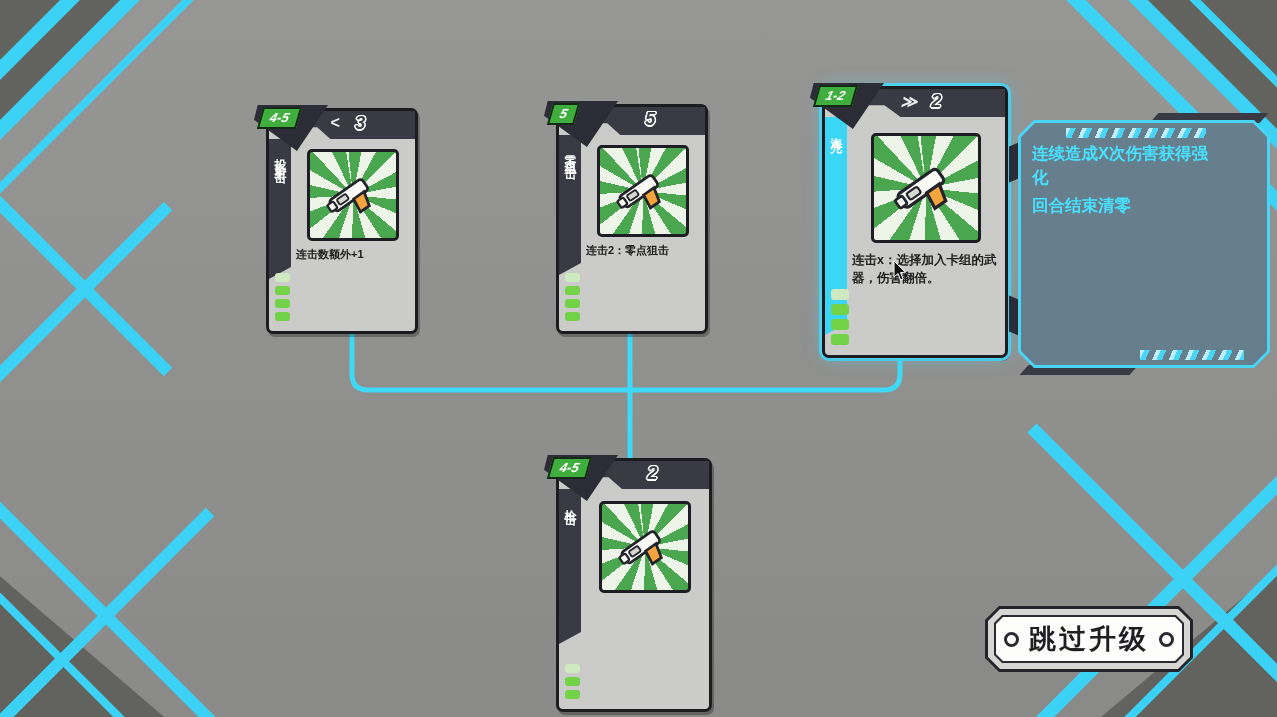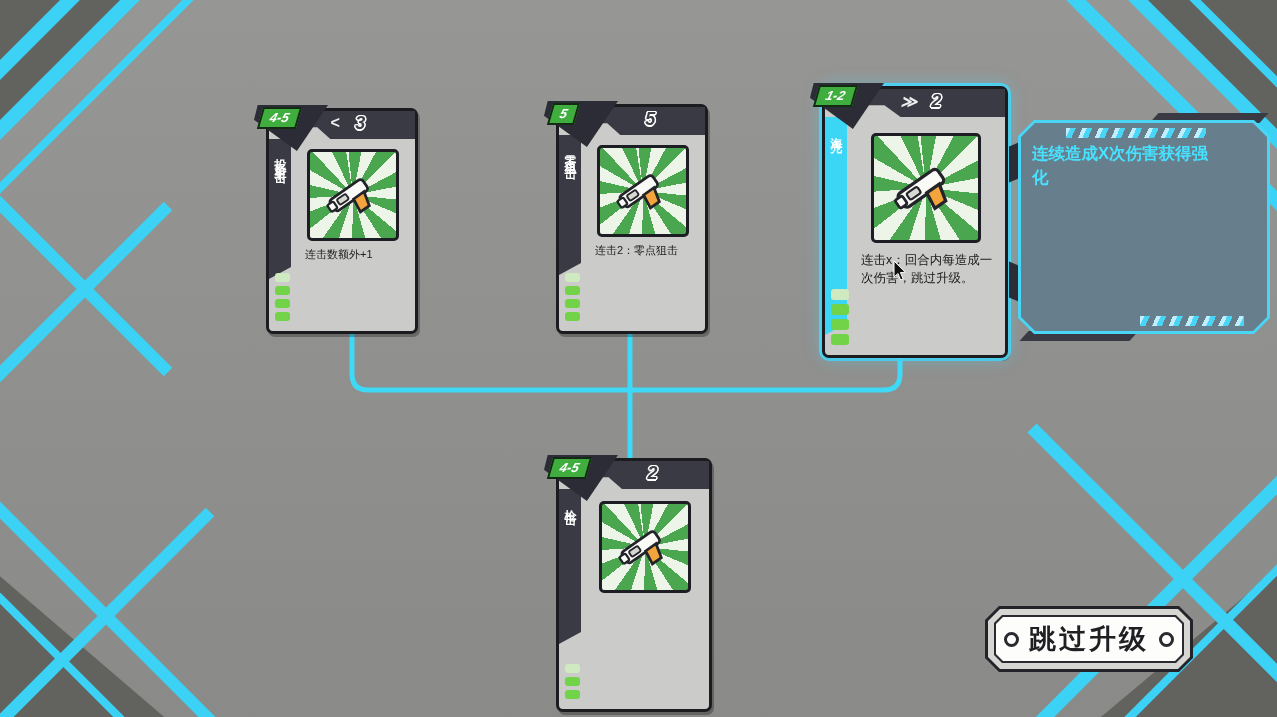--- a/index.html
+++ b/index.html
@@ -70,33 +70,33 @@
   }
   .c-art {
     position:absolute; border:3px solid #1d1d24; border-radius:5px;
     background: repeating-conic-gradient(from -6deg at 50% 50%, #4aa64f 0deg 17deg, #edf4e8 17deg 34deg);
     display:flex; align-items:center; justify-content:center; z-index:1;
   }
   .card1 .c-art, .card2 .c-art { left:38px; top:38px; width:86px; height:86px; }
   .card3 .c-art { left:46px; top:44px; width:104px; height:104px; }
   .card4 .c-art { left:40px; top:40px; width:86px; height:86px; }
   .c-desc {
-    position:absolute; left:36px; right:8px;
-    font-size:11px; font-weight:400; color:#202020; line-height:1.45; z-index:1;
+    position:absolute; left:27px; right:8px;
+    font-size:11px; font-weight:700; color:#202020; line-height:1.45; z-index:1;
   }
   .card1 .c-desc, .card2 .c-desc { top:136px; }
   .card3 .c-desc { top:162px; font-size:12.5px; }
   .card4 .c-desc { top:140px; }
   .c-meter { position:absolute; left:6px; bottom:10px; display:flex; flex-direction:column; gap:4px; z-index:2; }
   .c-meter i { width:15px; height:9px; border-radius:3px; background:#72d348; display:block; }
   .c-meter i:first-child { background:#cfe9c0; }
   .card3 .c-meter i { width:18px; height:11px; }
 
   
-  .tooltip { position:absolute; left:1018px; top:120px; width:252px; height:214px; z-index:4; }
+  .tooltip { position:absolute; left:1018px; top:120px; width:252px; height:248px; z-index:4; }
   .tt-bar-tr { position:absolute; top:-7px; right:6px; width:110px; height:10px; background:#3a3a45; transform:skewX(-42deg); }
   .tt-bar-bl { position:absolute; bottom:-7px; left:6px; width:110px; height:10px; background:#3a3a45; transform:skewX(-42deg); }
   .tt-tab-a { position:absolute; left:-9px; top:24px; width:12px; height:36px; background:#2c2c36; transform:skewY(-22deg); }
   .tt-tab-b { position:absolute; left:-9px; bottom:34px; width:12px; height:36px; background:#2c2c36; transform:skewY(22deg); }
   .tt-outer {
     position:absolute; inset:0; background:#49d6f6;
     clip-path: polygon(0 16px, 16px 0, calc(100% - 16px) 0, 100% 16px, 100% calc(100% - 16px), calc(100% - 16px) 100%, 16px 100%, 0 calc(100% - 16px));
   }
   .tt-inner {
     position:absolute; inset:3px; background:rgba(104,122,136,.96);
@@ -228,21 +228,21 @@
     <div class="c-art">
       <svg viewBox="0 0 64 64" width="70" height="70">
         <g transform="rotate(-35 32 32)">
           <rect x="6" y="22" width="44" height="15" rx="4" fill="#fafaf6" stroke="#23232a" stroke-width="3"></rect>
           <rect x="2" y="25" width="8" height="9" rx="2" fill="#fafaf6" stroke="#23232a" stroke-width="2.5"></rect>
           <path d="M30 36 L44 36 L40 52 L28 52 Z" fill="#f3a43c" stroke="#23232a" stroke-width="3"></path>
           <rect x="14" y="26" width="12" height="7" rx="2" fill="#d8d8d2" stroke="#23232a" stroke-width="2"></rect>
         </g>
       </svg>
     </div>
-    <div class="c-desc">连击x：回合内每造成一次伤害，跳过升级。</div>
+    <div class="c-desc">连击x：选择加入卡组的武器，伤害翻倍。</div>
     <div class="c-meter">
         <i></i>
         <i></i>
         <i></i>
         <i></i>
       </div>
   </div>
 
   <div class="card card4">
     <div class="c-header"></div>
@@ -275,20 +275,21 @@
     <div class="tt-bar-tr"></div>
     <div class="tt-bar-bl"></div>
     <div class="tt-tab-a"></div>
     <div class="tt-tab-b"></div>
     <div class="tt-outer"></div>
     <div class="tt-inner"></div>
     <div class="tt-hatch-top"></div>
     <div class="tt-hatch-bottom"></div>
     <div class="tt-text">
       <p>连续造成X次伤害获得强化</p>
+      <p>回合结束清零</p>
     </div>
   </div>
 
   <div class="skip">
     <div class="skip-o1"></div>
     <div class="skip-o2"></div>
     <div class="skip-o3"></div>
     <div class="skip-o4">
       <span class="skip-dot"></span>
       <span class="skip-label">跳过升级</span>

